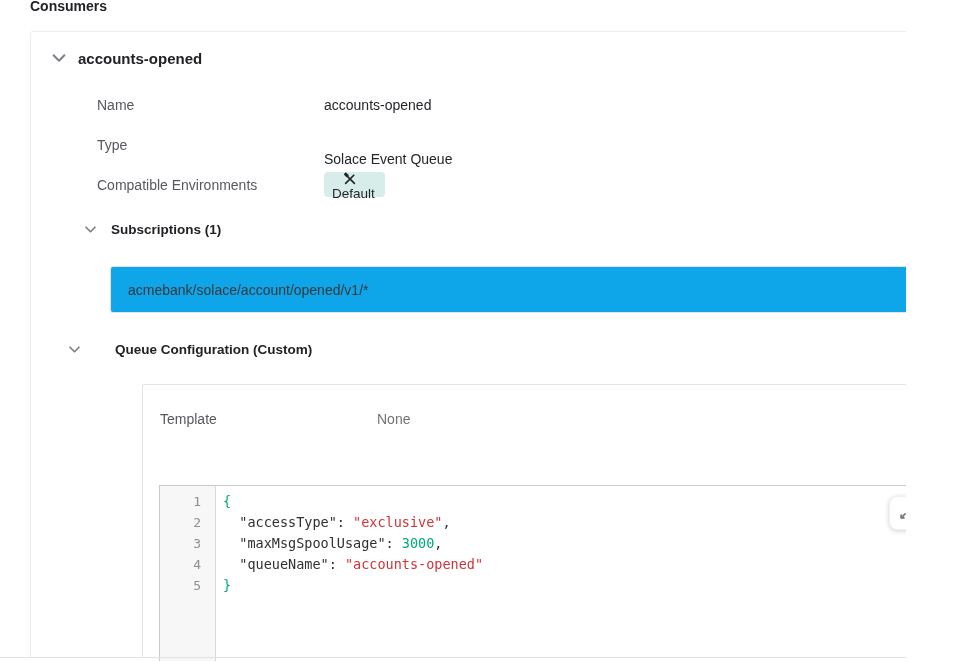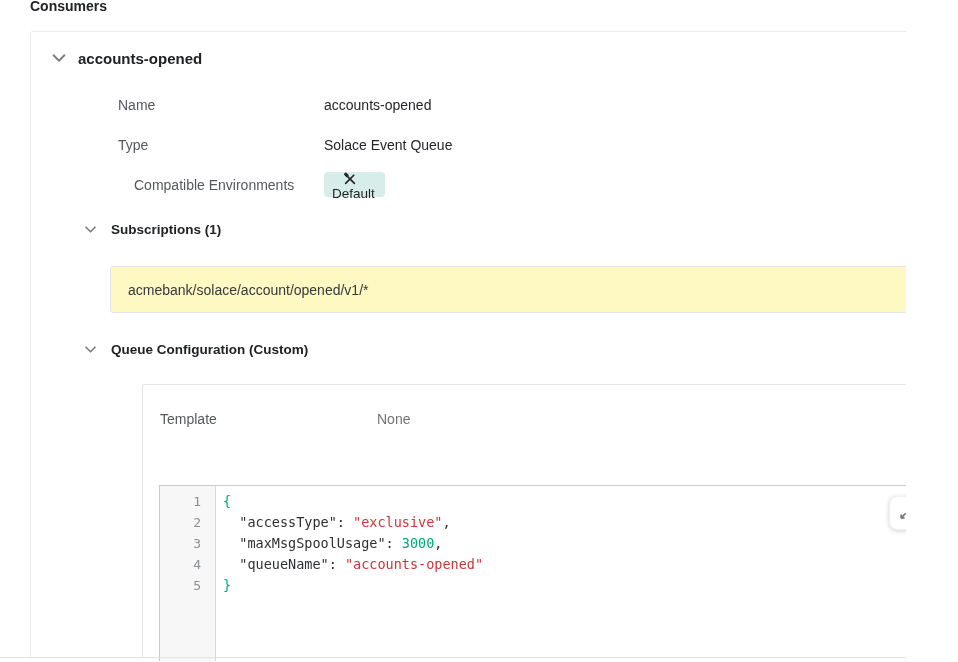--- a/index.html
+++ b/index.html
@@ -15,37 +15,37 @@
   .card {
     left:30px; top:31px; width:917px; height:626px;
     background:#ffffff; border:1px solid #ececec; border-bottom:none;
     border-radius:3px 3px 0 0;
   }
 
   .consumer-header { left:44px; top:42px; width:400px; height:30px; display:flex; align-items:center; cursor:pointer; }
   .consumer-header .chev { width:18px; height:18px; margin-left:5px; }
   .consumer-title { margin-left:10px; font-size:15px; font-weight:700; color:#202226; }
 
-  .field-label { left:87px; font-size:14px; color:#55585e; line-height:17px; }
+  .field-label { left:66px; font-size:14px; color:#55585e; line-height:17px; }
   .field-value { left:293px; font-size:14px; color:#24262b; line-height:17px; }
 
   .badge {
     left:293px; top:171px; height:25px; display:inline-flex; align-items:center;
     background:#d7ede9; border-radius:4px; padding:0 10px 0 8px;flex-direction:column;
   }
   .badge .b-icon { display:flex; margin-right:6px; }
   .badge .b-label { font-size:13.5px; color:#1f2126; }
 
   .section-header { display:flex; align-items:flex-start; cursor:pointer; height:22px; }
   .section-header .chev { width:15px; height:15px; }
   .section-title { margin-left:13px; font-size:13.5px; font-weight:700; color:#202226; }
 
   .subs-box {
     left:109px; top:265px; width:822px; height:47px;
-    border:1px solid #e4e4e6; border-radius:3px; background:#fef9c3;
+    border:1px solid #e4e4e6; border-radius:3px; background:#0ea5e9;
     display:flex; align-items:center; padding-left:17px;
   }
   .subs-text { font-size:14px; color:#36383d; }
 
   .qc-box {
     left:109px; top:383px; width:822px; height:274px;
     border:1px solid #e4e4e6; border-bottom:none; border-radius:3px 3px 0 0; background:#fff;
   }
 
   .tpl-label { left:126px; top:409px; font-size:14px; color:#55585e; }
@@ -101,23 +101,23 @@
             <polyline points="3.2,5.6 8,10.4 12.8,5.6" fill="none" stroke="#7b7e85" stroke-width="1.7" stroke-linecap="round" stroke-linejoin="round"></polyline>
           </svg>
       </span>
       <span class="consumer-title">accounts-opened</span>
     </div>
 
     <div class="abs field-label" style="top:65px;">Name</div>
     <div class="abs field-value" style="top:65px;">accounts-opened</div>
 
     <div class="abs field-label" style="top:105px;">Type</div>
-    <div class="abs field-value" style="top:105px;">Solace Event Queue</div>
+    <div class="abs field-value" style="top:119px;">Solace Event Queue</div>
 
-    <div class="abs field-label" style="top:145px;margin-left:16px;">Compatible Environments</div>
+    <div class="abs field-label" style="top:145px;">Compatible Environments</div>
     <div class="abs badge" style="top:140px;">
       <span class="b-icon">
         <svg width="14" height="14" viewBox="0 0 16 16">
           <g stroke="#23252a" stroke-width="1.9" stroke-linecap="round">
             <line x1="4.2" y1="4.2" x2="13" y2="13"></line>
             <line x1="12.3" y1="3.7" x2="3" y2="13"></line>
           </g>
           <rect x="1.2" y="1.6" width="5.2" height="3.4" rx="0.6" fill="#23252a" transform="rotate(45 3.8 3.3)"></rect>
         </svg>
       </span>
@@ -130,21 +130,21 @@
             <polyline points="3.2,5.6 8,10.4 12.8,5.6" fill="none" stroke="#7b7e85" stroke-width="1.8" stroke-linecap="round" stroke-linejoin="round"></polyline>
           </svg>
       </span>
       <span class="section-title">Subscriptions (1)</span>
     </div>
 
     <div class="abs subs-box" style="left:79px; top:234px;">
       <span class="subs-text">acmebank/solace/account/opened/v1/*</span>
     </div>
 
-    <div class="abs section-header" style="left:52px; top:310px;">
+    <div class="abs section-header" style="left:36px; top:310px;gap:20px;">
       <span class="chev">
         <svg width="15" height="15" viewBox="0 0 16 16">
             <polyline points="3.2,5.6 8,10.4 12.8,5.6" fill="none" stroke="#7b7e85" stroke-width="1.8" stroke-linecap="round" stroke-linejoin="round"></polyline>
           </svg>
       </span>
       <span class="section-title">Queue Configuration (Custom)</span>
     </div>
 
     <div class="abs qc-box" style="left:79px; top:352px;margin-left:32px;">
 

